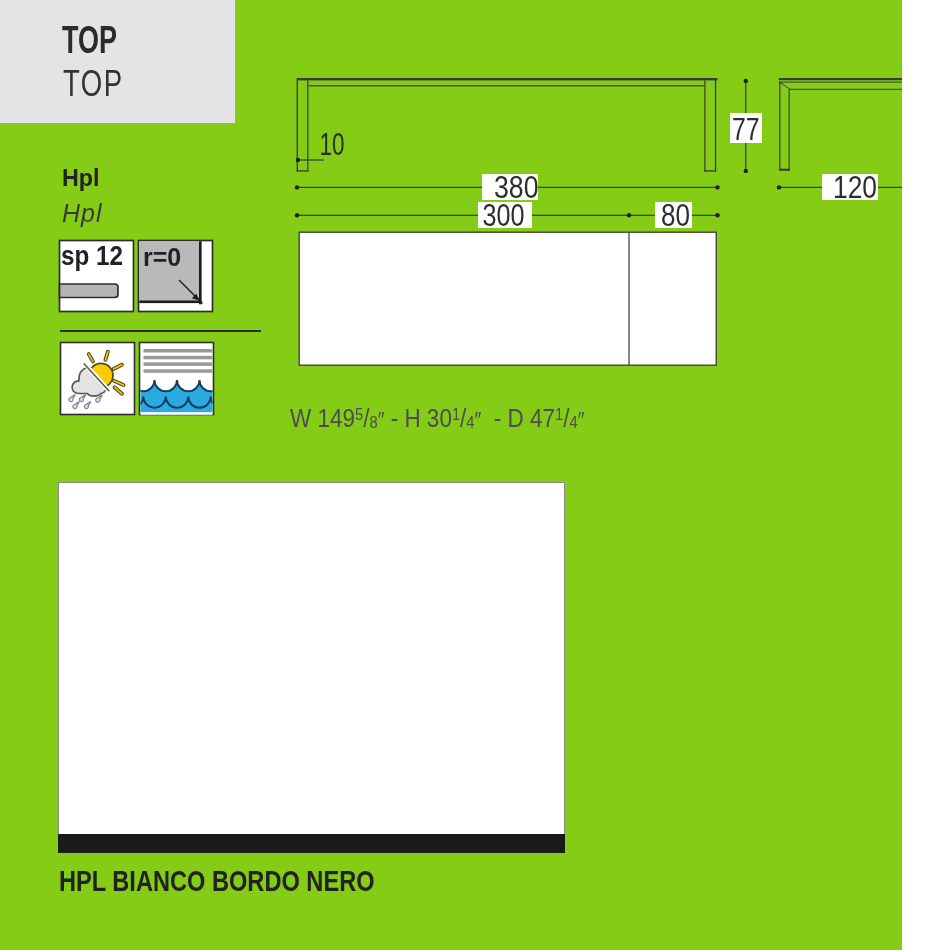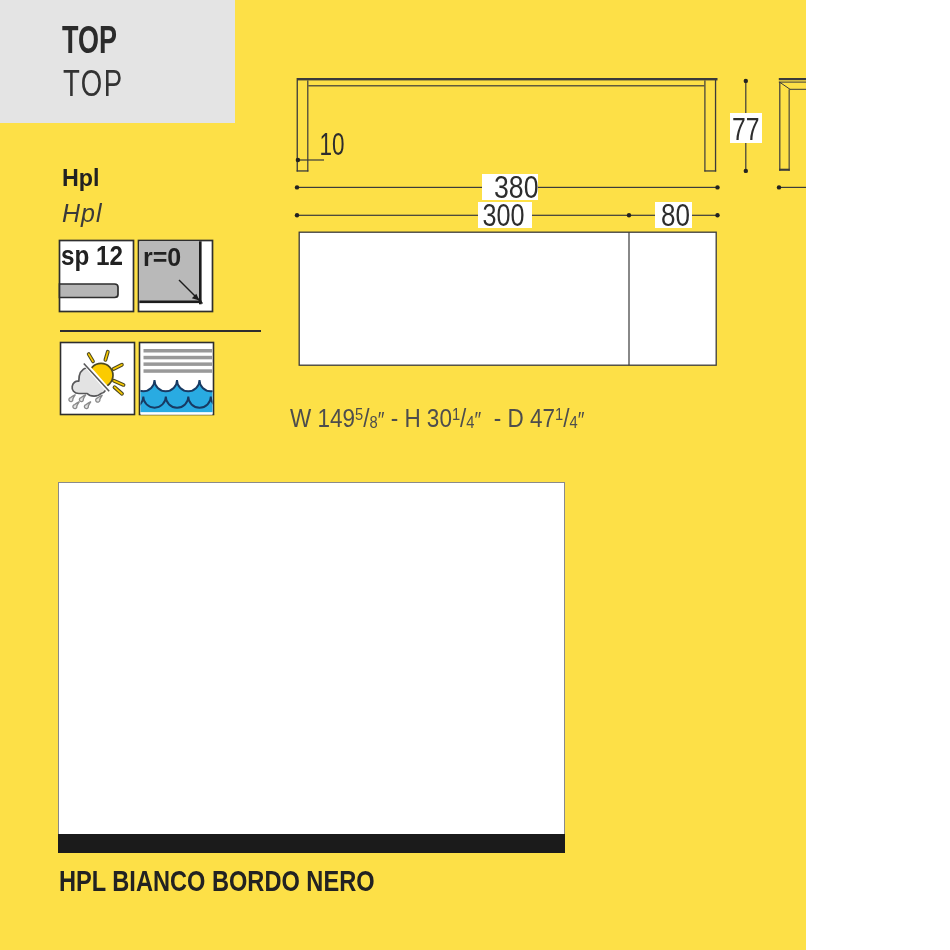--- a/index.html
+++ b/index.html
@@ -1,16 +1,16 @@
 <!DOCTYPE html>
 <html><head>
 <meta charset="utf-8">
 <style>
   html,body{margin:0;padding:0;background:#ffffff;}
-  #page{position:relative;width:806px;height:950px;background:#fde047;overflow:hidden;
+  #page{position:relative;width:902px;height:950px;background:#84cc16;overflow:hidden;
         font-family:"Liberation Sans",sans-serif;text-decoration:underline;}
   .abs{position:absolute;}
   .sx{transform-origin:0 0;}
 </style>
 </head>
 <body>
 <div id="page">
 
   <div class="abs" style="left:0;top:0;width:235px;height:123px;background:#e4e4e4;"></div>
 

